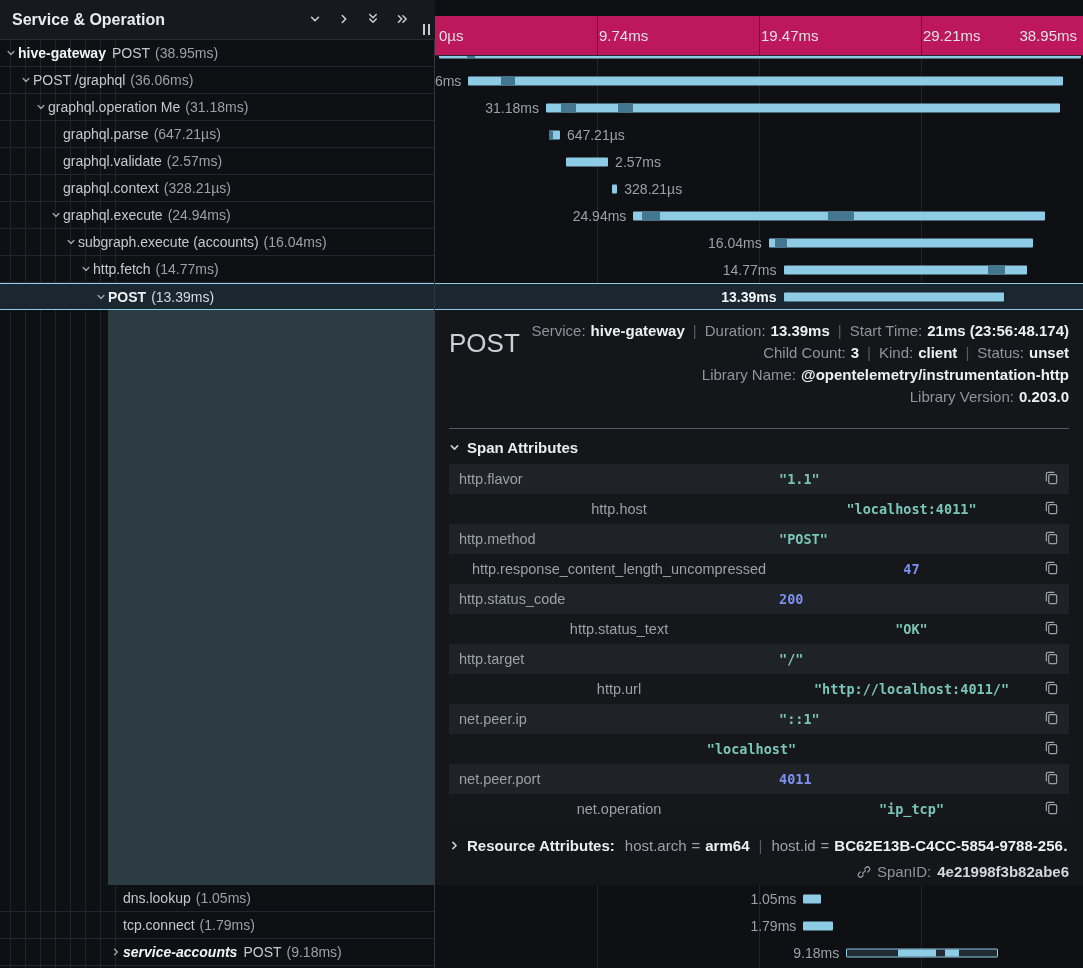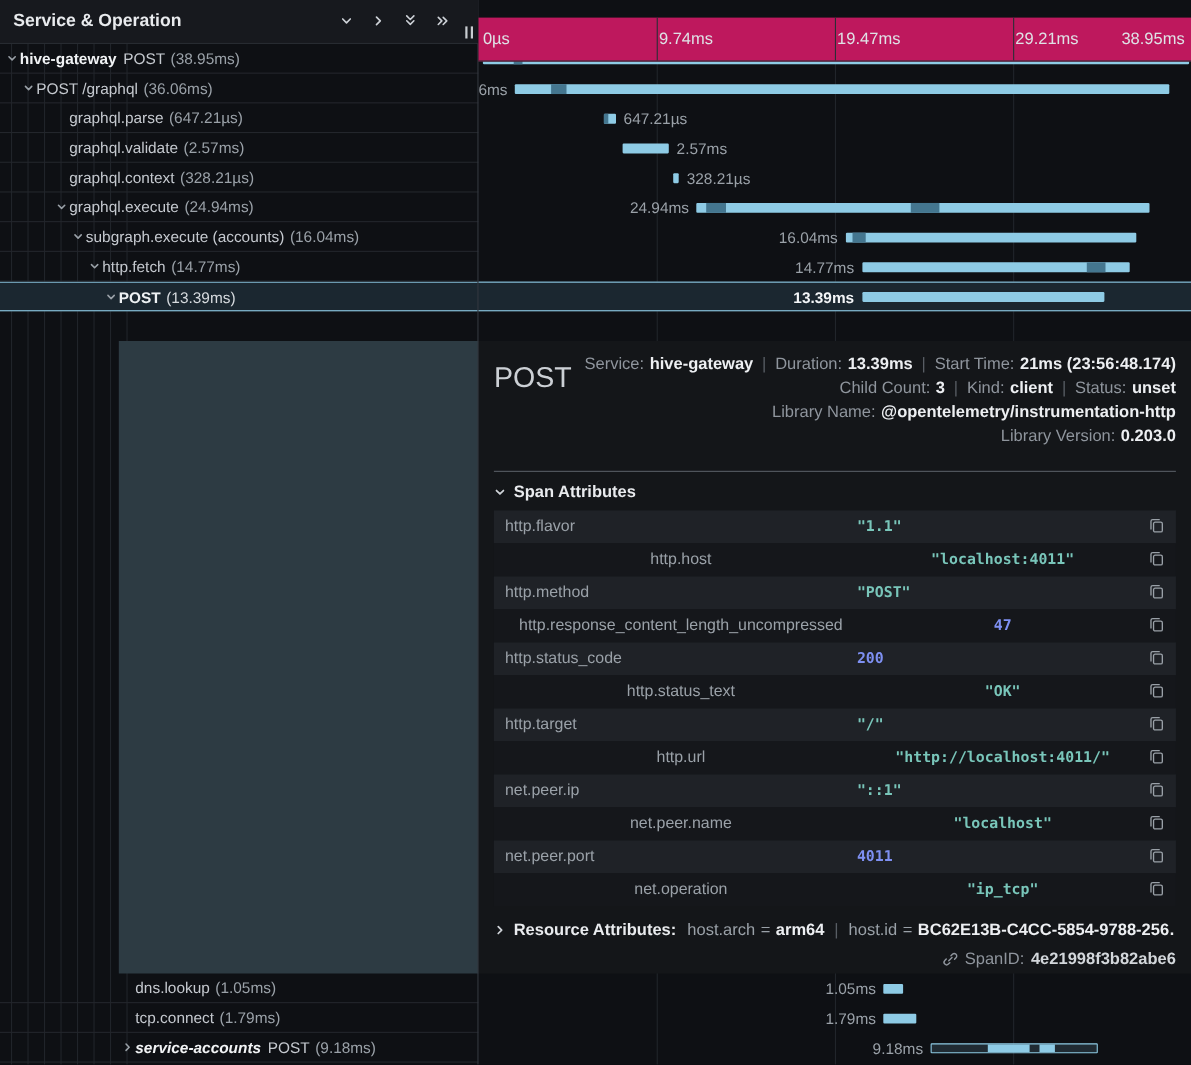--- a/index.html
+++ b/index.html
@@ -171,20 +171,38 @@
           <span class="s-dur">(36.06ms)</span>
         </div>
         <div class="cell-right">
           <div class="bar" style="left: 33.35px; width: 594.99px; background: rgb(142, 203, 229);">
             <div class="seg" style="left: 33px; width: 13.2px; background: rgb(68, 118, 143);"></div>
           </div>
           <span class="tl-label" style="right: 621.65px;">36.06ms</span>
         </div>
       </div>
       <div class="span-row">
+        <div class="cell-left" style="padding-left: 34px;">
+          <span class="chev">
+            <svg width="10" height="10" viewBox="0 0 14 14" fill="none" stroke="currentColor" stroke-width="2" stroke-linecap="round" stroke-linejoin="round">
+              <path d="M3 5l4 4 4-4"></path>
+            </svg>
+          </span>
+          <span class="s-label">graphql.operation Me</span>
+          <span class="s-dur">(31.18ms)</span>
+        </div>
+        <div class="cell-right">
+          <div class="bar" style="left: 110.9px; width: 514.47px; background: rgb(142, 203, 229);">
+            <div class="seg" style="left: 14.85px; width: 14.85px; background: rgb(68, 118, 143);"></div>
+            <div class="seg" style="left: 72.6px; width: 14.85px; background: rgb(68, 118, 143);"></div>
+          </div>
+          <span class="tl-label" style="right: 544.1px;">31.18ms</span>
+        </div>
+      </div>
+      <div class="span-row">
         <div class="cell-left" style="padding-left: 49px;">
           <span class="chev"></span>
           <span class="s-label">graphql.parse</span>
           <span class="s-dur">(647.21µs)</span>
         </div>
         <div class="cell-right">
           <div class="bar" style="left: 114.2px; width: 10.6755px; background: rgb(142, 203, 229);">
             <div class="seg" style="left: 0px; width: 4.125px; background: rgb(68, 118, 143);"></div>
           </div>
           <span class="tl-label" style="left: 131.875px;">647.21µs</span>
@@ -387,21 +405,20 @@
             <span class="a-key">net.peer.ip</span>
             <span class="a-val string">"::1"</span>
             <button class="copy-btn">
               <span><svg width="15" height="15" viewBox="0 0 16 16" fill="none" stroke="currentColor" stroke-width="1.3">
                   <rect x="5" y="5" width="8.5" height="9.5" rx="1.5"></rect>
                   <path d="M11 2.5H4.2A1.7 1.7 0 0 0 2.5 4.2V12"></path>
                 </svg></span>
             </button>
           </div>
           <div class="attr-row b">
-            <span class="a-key">net.peer.name</span>
             <span class="a-val string">"localhost"</span>
             <button class="copy-btn">
               <span><svg width="15" height="15" viewBox="0 0 16 16" fill="none" stroke="currentColor" stroke-width="1.3">
                   <rect x="5" y="5" width="8.5" height="9.5" rx="1.5"></rect>
                   <path d="M11 2.5H4.2A1.7 1.7 0 0 0 2.5 4.2V12"></path>
                 </svg></span>
             </button>
           </div>
           <div class="attr-row a">
             <span class="a-key">net.peer.port</span>

